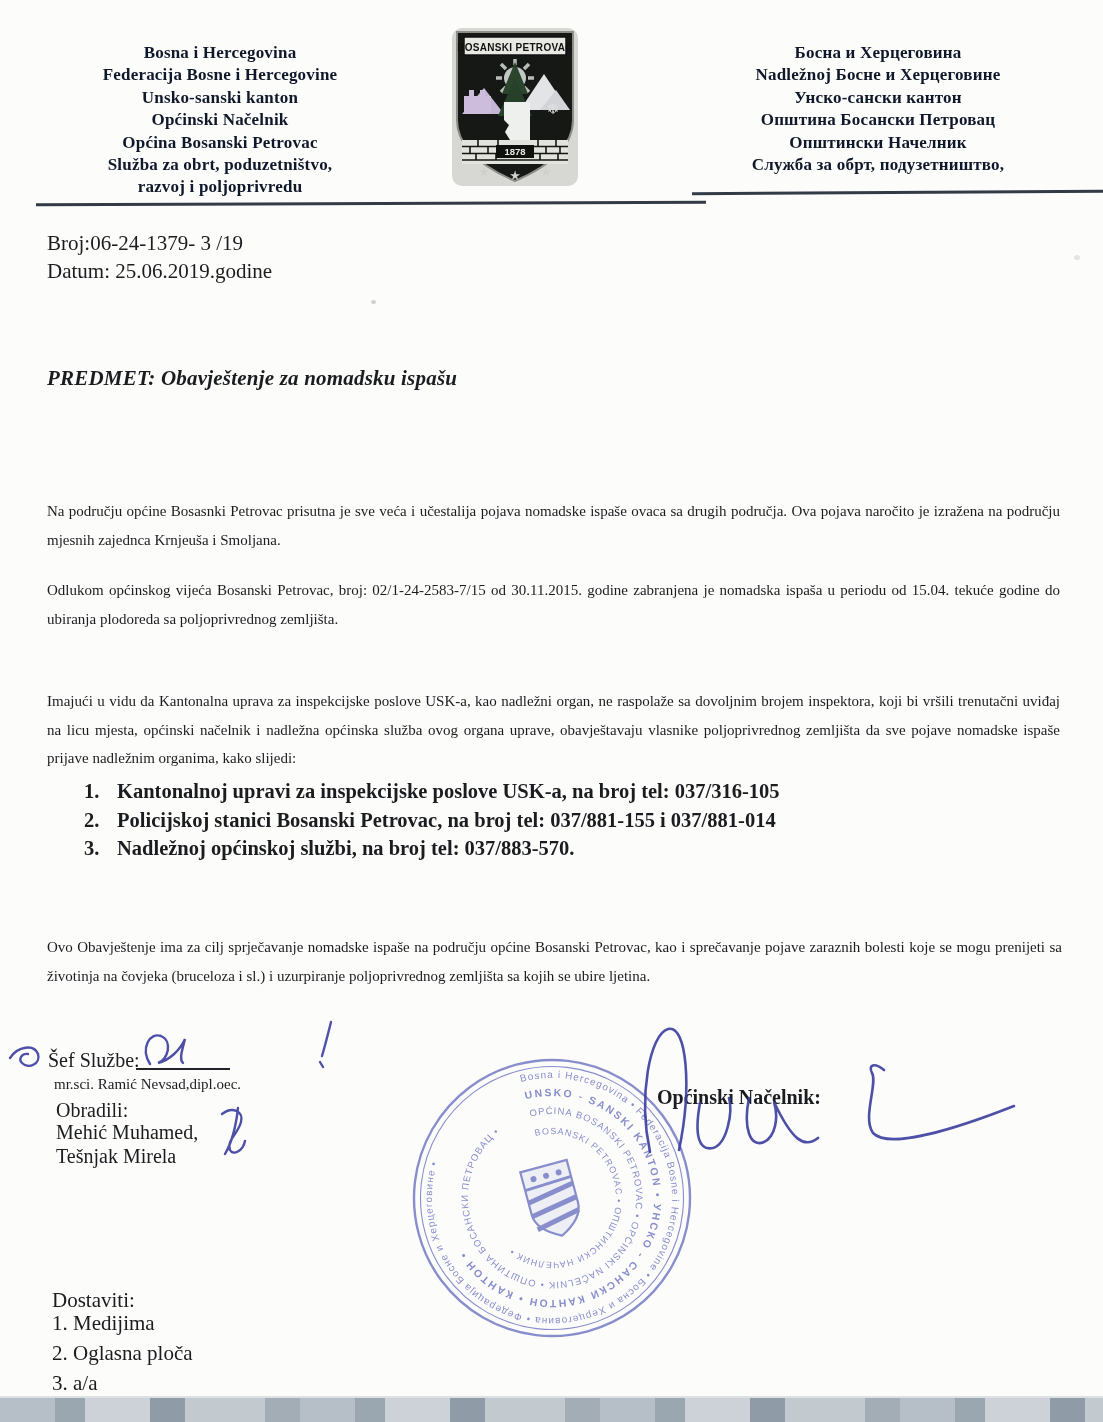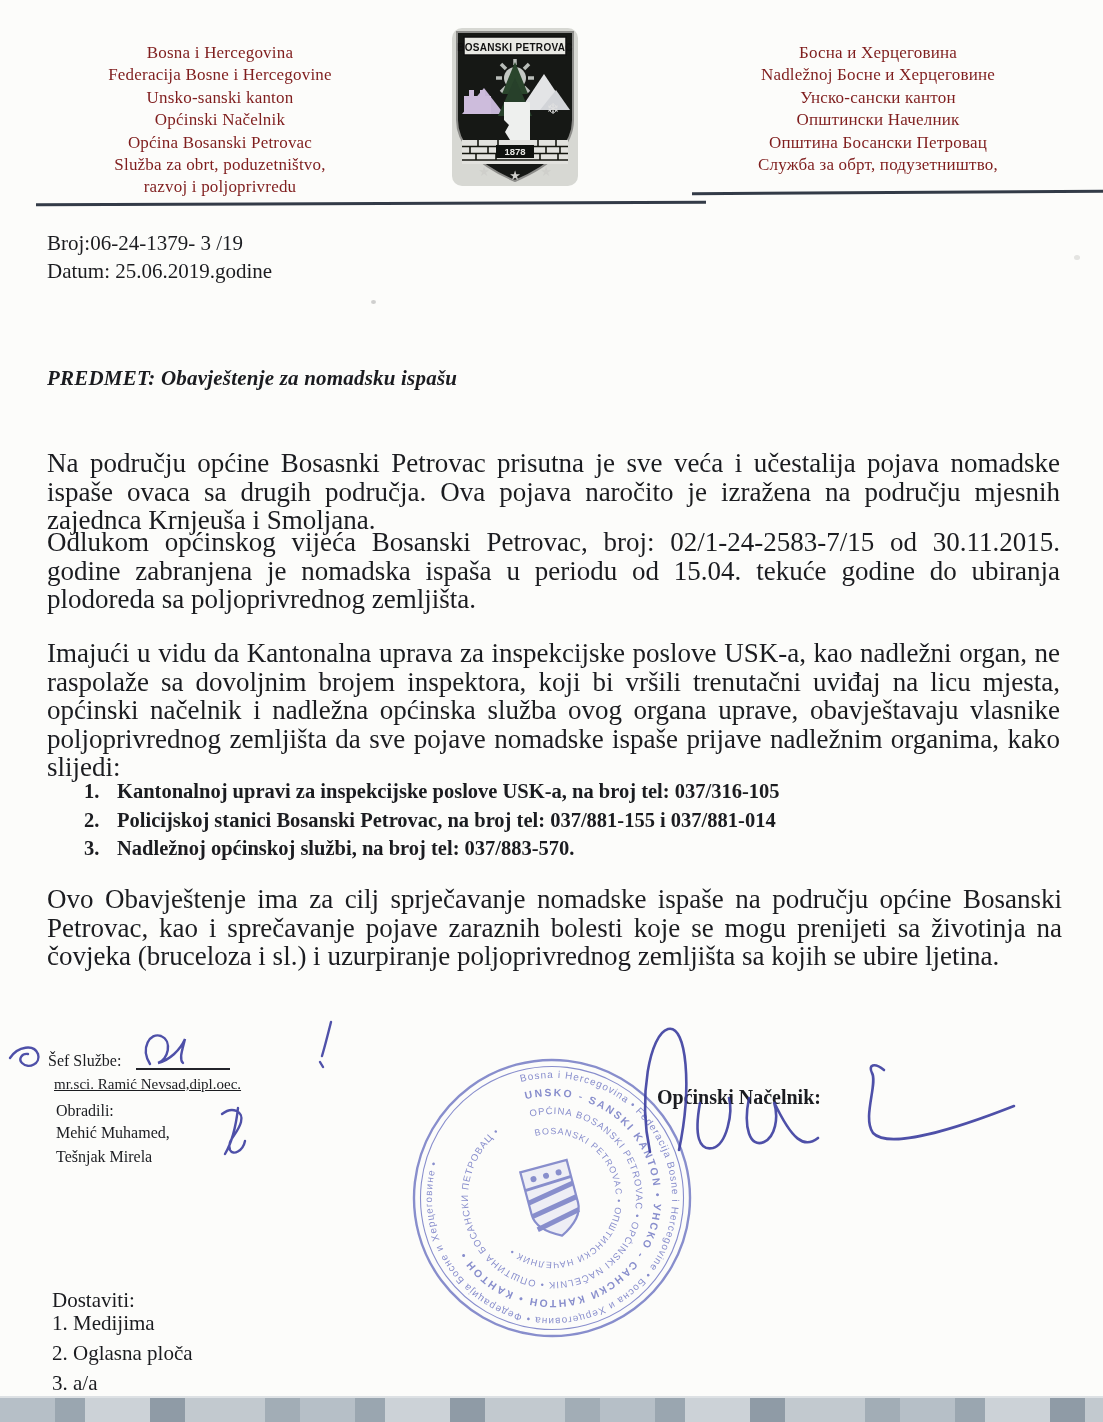--- a/index.html
+++ b/index.html
@@ -3,31 +3,31 @@
 <meta charset="utf-8">
 <style>
   html,body{margin:0;padding:0;background:#e8e8e6;}
   #page{
     position:relative;width:1103px;height:1422px;margin:0 auto;
     background:#fcfcfa;overflow:hidden;
     font-family:"Liberation Serif",serif;color:#1b1c20;
   }
   .abs{position:absolute;}
   
-  .hdr{font-weight:normal;text-align:center;font-size:17px;line-height:22.4px;color:#7f1d1d;letter-spacing:.2px;}
+  .hdr{font-weight:bold;text-align:center;font-size:17px;line-height:22.4px;color:#0f172a;letter-spacing:.2px;}
   .rule{background:#333b47;height:3px;}
   
   .meta{font-size:21px;line-height:28px;}
   .subject{font-size:21px;font-weight:bold;letter-spacing:.2px;font-style:italic;}
-  .para{font-size:27px;line-height:28.6px;text-align:justify;}
+  .para{font-size:15px;line-height:28.6px;text-align:justify;margin-top:48px;}
   .blist{font-size:20.5px;line-height:28.6px;font-weight:bold;}
   .blist .row{display:flex;}
   .blist .num{width:33px;flex:0 0 33px;}
   
-  .small{font-size:16px;line-height:21px;}
+  .small{font-size:20px;line-height:21px;}
   .tiny{font-size:15px;line-height:20px;}
   .sigbold{font-size:20px;font-weight:bold;}
   
   #stampwrap{opacity:.82;}
   
   .dist{font-size:21px;line-height:30px;}
   
   #bstrip{
     background:repeating-linear-gradient(90deg,
       #b6bfc7 0 55px,#9aa6b0 55px 85px,#ccd2d7 85px 150px,
@@ -49,22 +49,22 @@
     <div>Općinski Načelnik</div>
     <div>Općina Bosanski Petrovac</div>
     <div>Služba za obrt, poduzetništvo,</div>
     <div>razvoj i poljoprivredu</div>
   </div>
 
   <div class="abs hdr" style="left:678px;top:42px;width:400px;">
     <div>Босна и Херцеговина</div>
     <div>Nadležnoj Босне и Херцеговине</div>
     <div>Унско-сански кантон</div>
+    <div>Општина Босански Петровац</div>
     <div>Општински Начелник</div>
-    <div>Општина Босански Петровац</div>
     <div>Служба за обрт, подузетништво,</div>
   </div>
 
   <div class="abs" style="left:452px;top:28px;">
     <svg width="126" height="158" viewBox="0 0 126 158">
       <rect x="0" y="0" width="126" height="158" rx="10" fill="#d7d8d3"></rect>
       <path d="M5,4 H121 V92 Q121,128 63,153 Q5,128 5,92 Z" fill="#161815" stroke="#8d8d8a" stroke-width="2"></path>
       <rect x="12" y="9" width="102" height="18" fill="#e9e9e4" stroke="#111" stroke-width="1.5"></rect>
       <text x="63" y="22.5" text-anchor="middle" font-family="Liberation Sans,sans-serif" font-weight="bold" font-size="10" letter-spacing="0.3" fill="#111">BOSANSKI PETROVAC</text>
 
@@ -148,21 +148,21 @@
     <div class="row">
       <span class="num">3.</span>
       <span>Nadležnoj općinskoj službi, na broj tel: 037/883-570.</span>
     </div>
   </div>
 
   <div class="abs para" style="left:47px;top:885px;width:1015px;">Ovo Obavještenje ima za cilj sprječavanje nomadske ispaše na području općine Bosanski Petrovac, kao i sprečavanje pojave zaraznih bolesti koje se mogu prenijeti sa životinja na čovjeka (bruceloza i sl.) i uzurpiranje poljoprivrednog zemljišta sa kojih se ubire ljetina.</div>
 
   <div class="abs small" style="left:48px;top:1050px;">Šef Službe:</div>
   <div class="abs" style="left:136px;top:1068px;width:94px;height:2px;background:#23242a;"></div>
-  <div class="abs tiny" style="left:54px;top:1074px;text-decoration:underline;">mr.sci. Ramić Nevsad,dipl.oec.</div>
+  <div class="abs tiny" style="left:54px;top:1074px;">mr.sci. Ramić Nevsad,dipl.oec.</div>
   <div class="abs small" style="left:56px;top:1100px;">Obradili:</div>
   <div class="abs small" style="left:56px;top:1122px;">Mehić Muhamed,</div>
   <div class="abs small" style="left:56px;top:1146px;">Tešnjak Mirela</div>
 
   <div class="abs sigbold" style="left:657px;top:1086px;">Općinski Načelnik:</div>
 
   <div id="stampwrap" class="abs" style="left:411px;top:1057px;">
     <svg width="282" height="282" viewBox="0 0 282 282">
       <g transform="rotate(-15 141 141)" fill="#6f76c3" stroke="none">
         <circle cx="141" cy="141" r="138" fill="none" stroke="#6f76c3" stroke-width="2.4"></circle>

